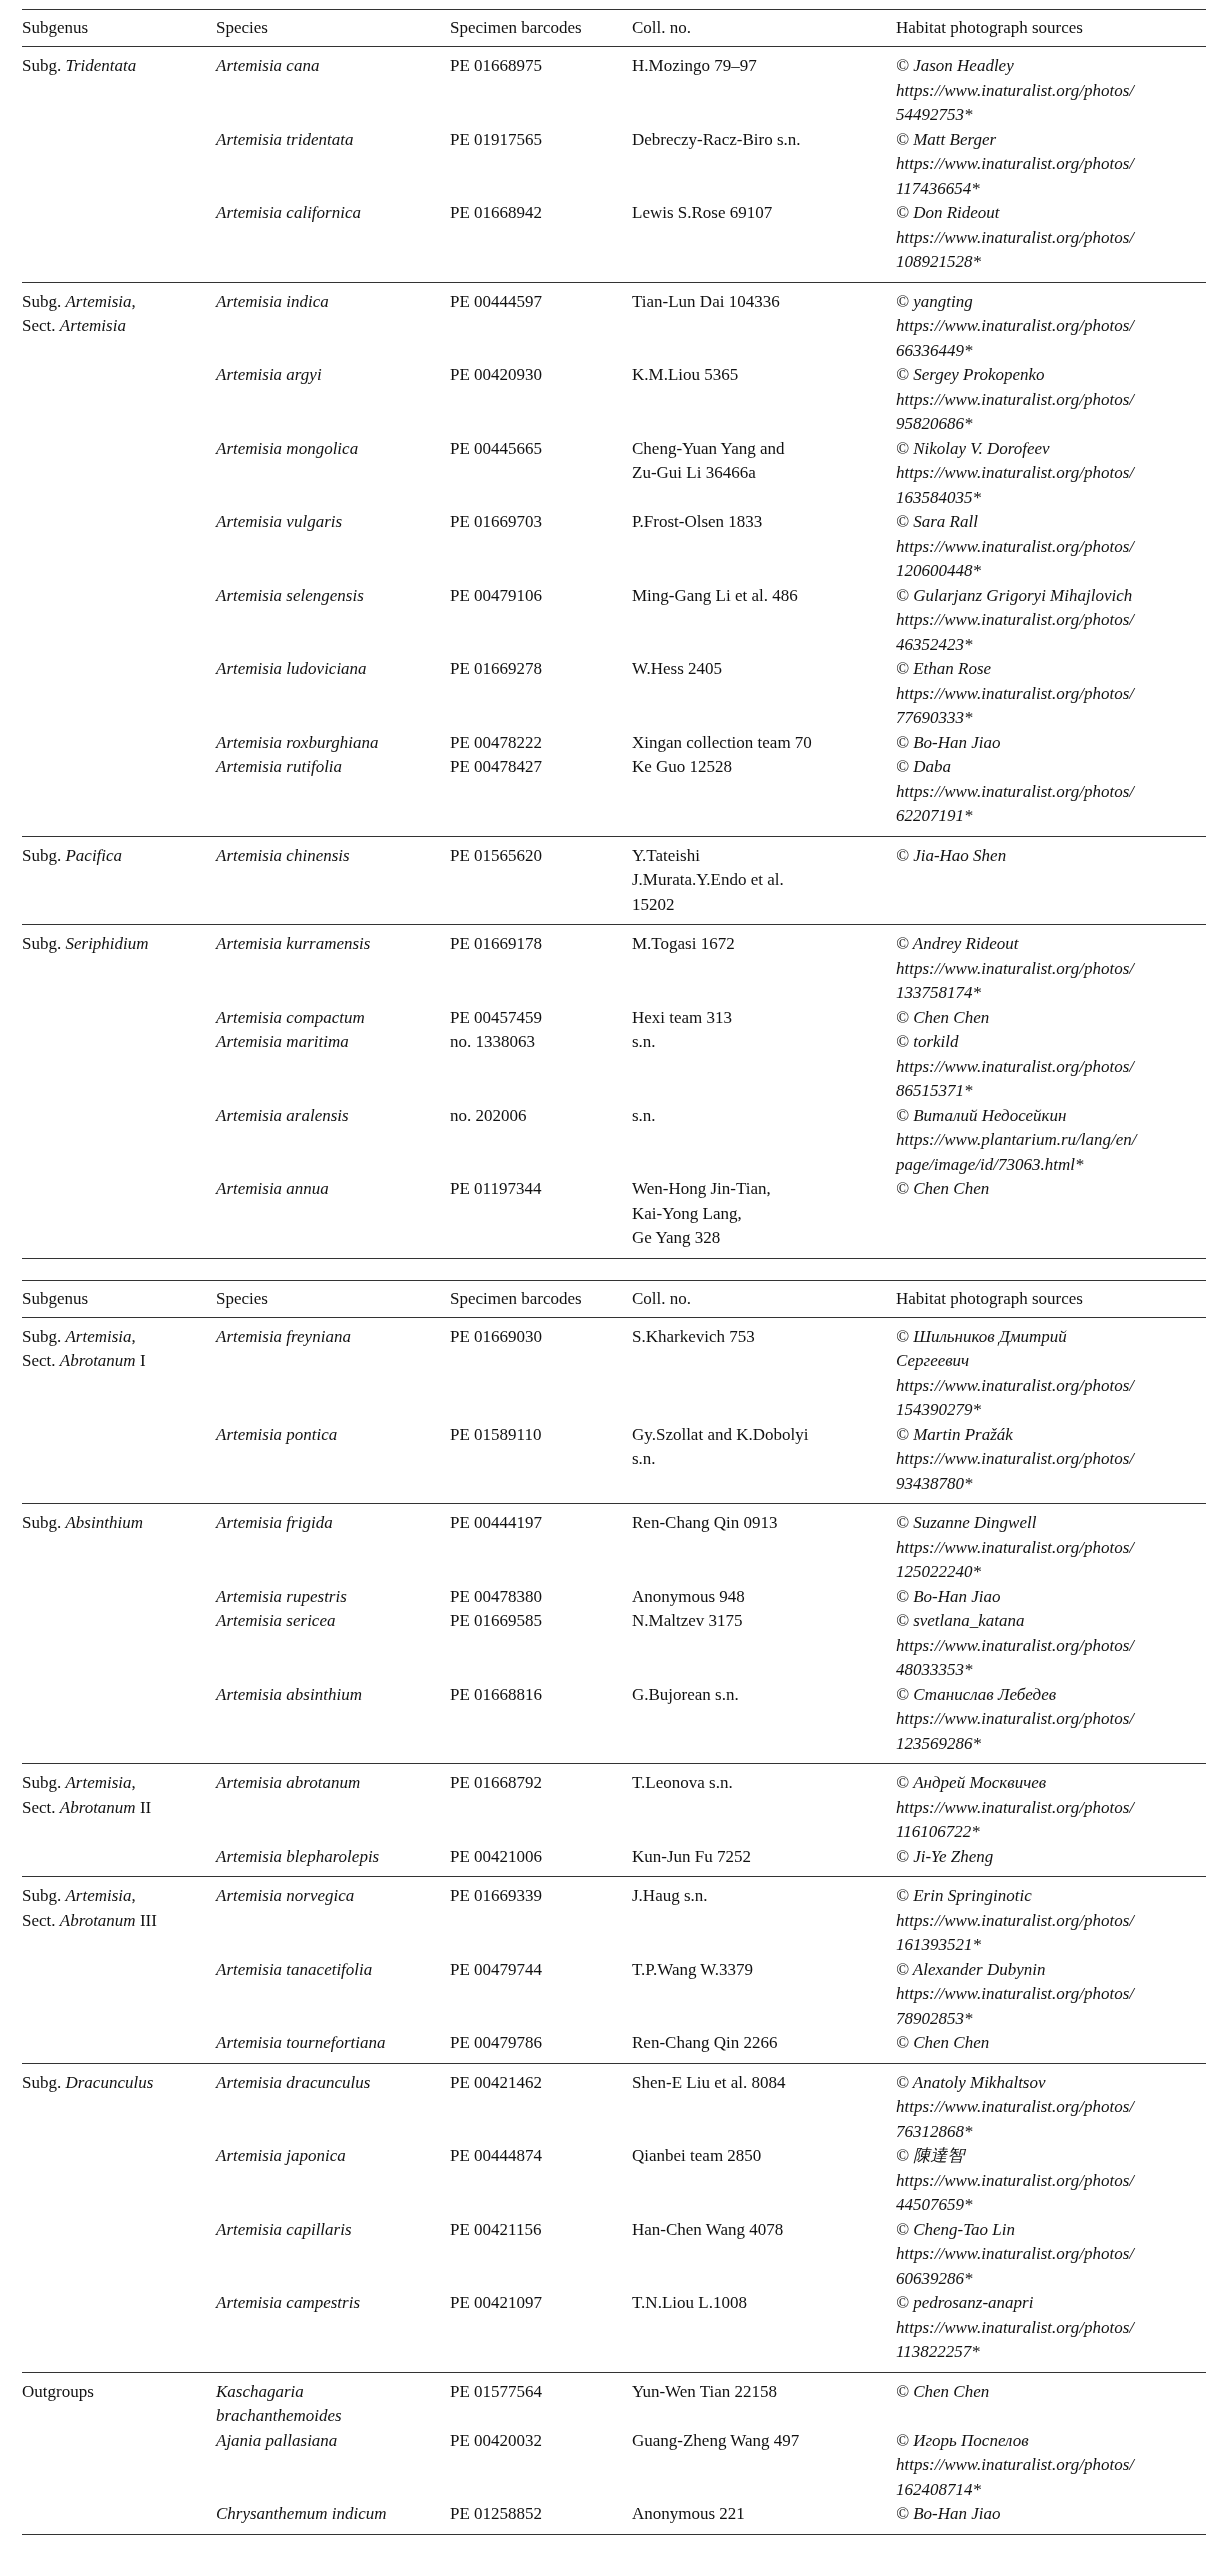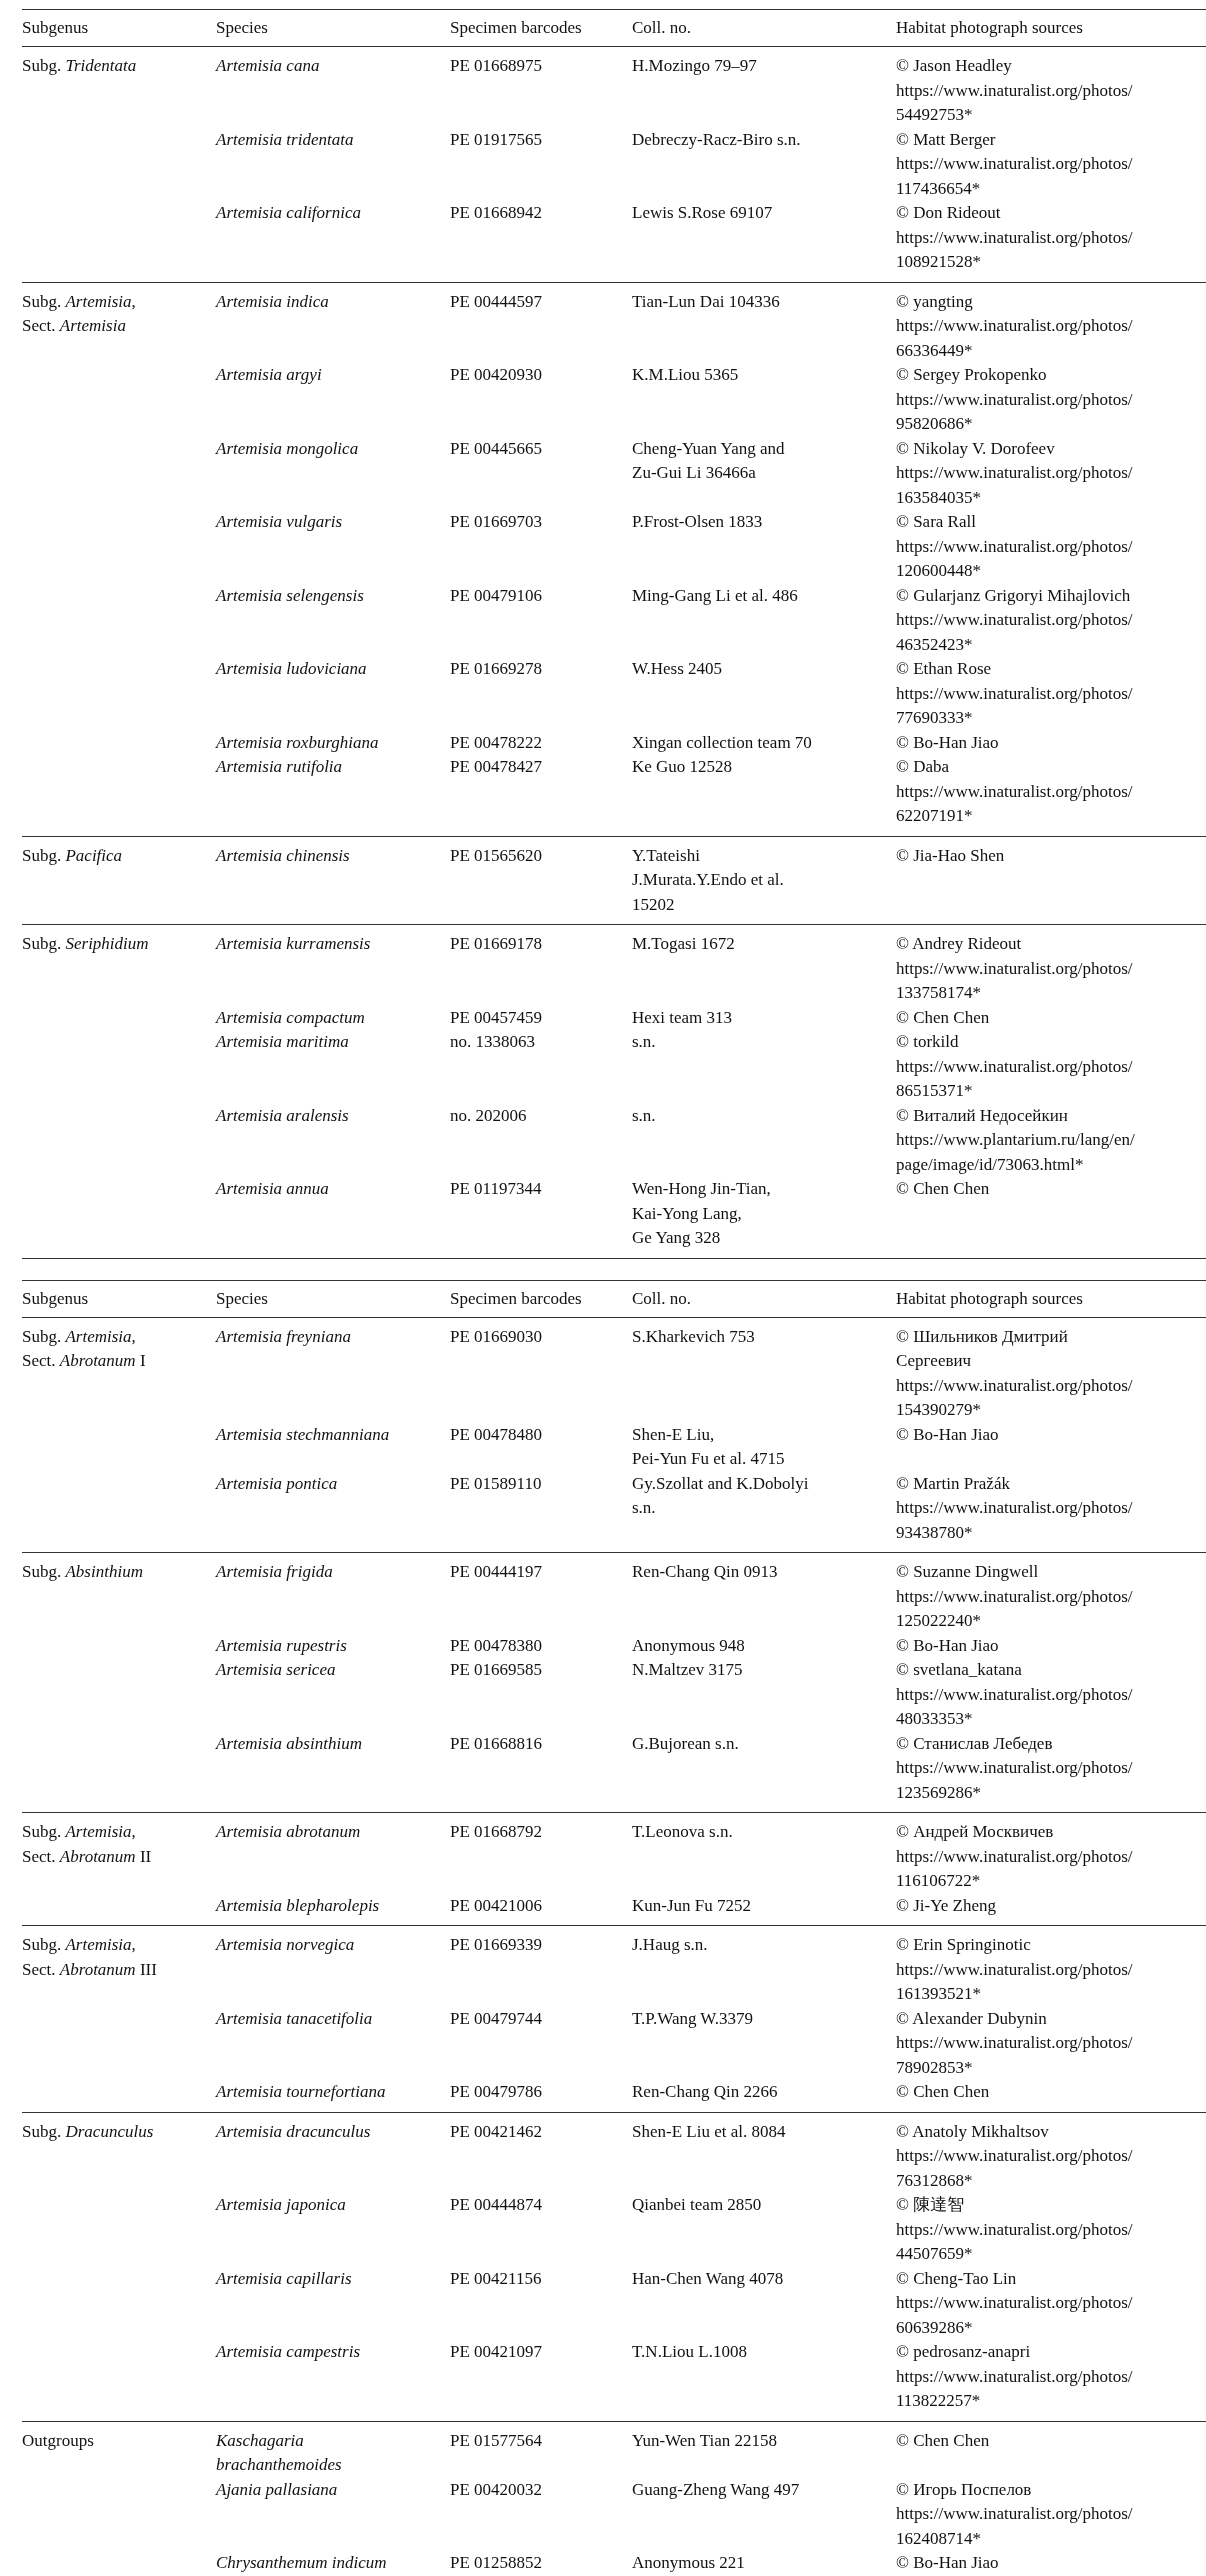--- a/index.html
+++ b/index.html
@@ -34,21 +34,21 @@
     vertical-align: top;
     padding: 0;
     text-align: left;
   }
   tbody.group tr:first-child td { padding-top: 7px; }
   tbody.group tr:last-child td { padding-bottom: 7px; }
   tbody.group { border-bottom: 1.2px solid #333333; }
   tbody.group.last { border-bottom: 1.8px solid #333333; }
   .it { font-style: italic; margin-top: 32px; }
   .src-line { display: block; }
-  td.hb { word-break: break-all; }
+  td.hb { word-break: break-all; font-style: italic; }
 </style>
 </head>
 <body>
 
 <div class="wrap">
   <table class="specimens">
     <colgroup>
         <col class="c-sub">
         <col class="c-sp">
         <col class="c-bc">
@@ -319,32 +319,20 @@
           </td>
           <td class="hb">
             <span class="src-line">© Шильников Дмитрий</span>
             <span class="src-line">Сергеевич</span>
             <span class="src-line">https://www.inaturalist.org/photos/</span>
             <span class="src-line">154390279*</span>
           </td>
         </tr>
         <tr>
           <td></td>
-          <td class="it">Artemisia stechmanniana</td>
-          <td>PE 00478480</td>
-          <td>
-            <span class="src-line">Shen-E Liu,</span>
-            <span class="src-line">Pei-Yun Fu et al. 4715</span>
-          </td>
-          <td class="hb">
-            <span class="src-line">© Bo-Han Jiao</span>
-          </td>
-        </tr>
-        <tr>
-          <td></td>
           <td class="it">Artemisia pontica</td>
           <td>PE 01589110</td>
           <td>
             <span class="src-line">Gy.Szollat and K.Dobolyi</span>
             <span class="src-line">s.n.</span>
           </td>
           <td class="hb">
             <span class="src-line">© Martin Pražák</span>
             <span class="src-line">https://www.inaturalist.org/photos/</span>
             <span class="src-line">93438780*</span>

